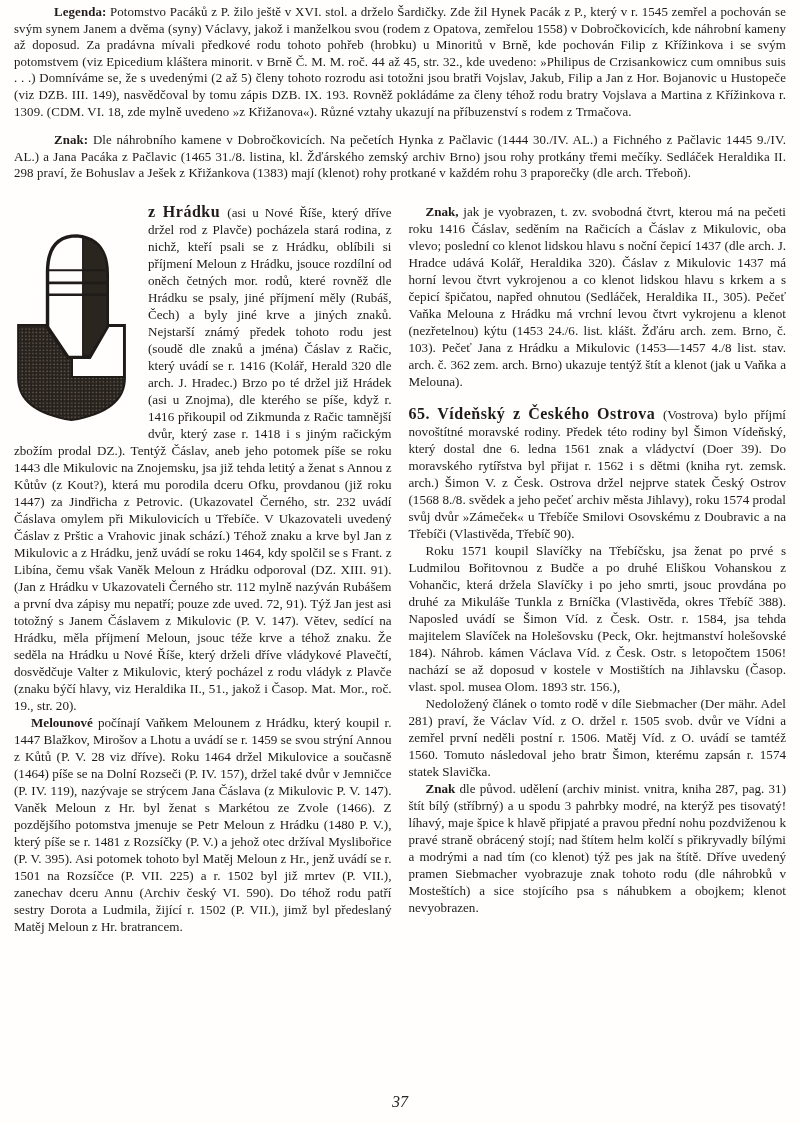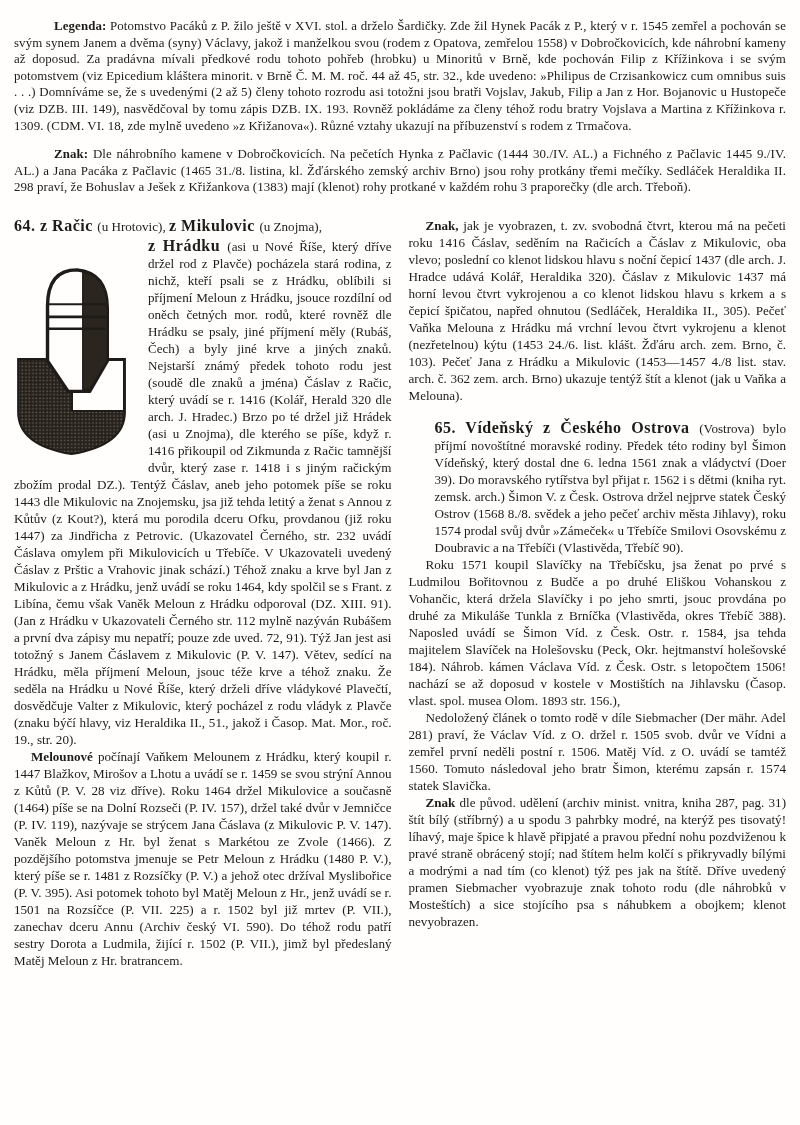--- a/index.html
+++ b/index.html
@@ -6,21 +6,21 @@
   body{
     width:800px;height:1125px;
     background:#ffffff;
     font-family:"Liberation Serif","DejaVu Serif",serif;
     color:#1e1b18;
   }
   .page{
     position:relative;
     box-sizing:border-box;
     width:800px;height:1125px;
-    padding:18px 14px 0 14px;
+    padding:4px 14px 0 14px;
     overflow:hidden;
     background:#fffefc;
   }
   
   .intro{
     margin:0;
     font-size:12.9px;
     line-height:16.6px;
     text-align:justify;
     text-indent:40px;
@@ -35,21 +35,21 @@
   }
   .col{
     flex:1 1 0;
     min-width:0;
     font-size:13.1px;
     line-height:17px;
     text-align:justify;
   }
   .col p{margin:0;text-indent:17px;}
   .col p.noind{text-indent:0;}
-  .col p.gap{margin-top:15px;margin-left:26px;}
+  .col p.gap{margin-top:15px;}
   .sechead{text-indent:0 !important;margin-bottom:2px !important;white-space:nowrap;}
   
   .seg-b{font-weight:bold;}
   .seg-h{font-weight:bold;font-size:16px;letter-spacing:0.5px;}
   
   .fig-float{
     float:left;
     width:124px;
     height:222px;
     margin:0 10px 2px 0;
@@ -73,21 +73,20 @@
 <body>
 
 <div class="page">
 
   <p class="intro"><span class="seg-b">Legenda:</span><span> Potomstvo Pacáků z P. žilo ještě v XVI. stol. a drželo Šardičky. Zde žil Hynek Pacák z P., který v r. 1545 zemřel a pochován se svým synem Janem a dvěma (syny) Václavy, jakož i manželkou svou (rodem z Opatova, zemřelou 1558) v Dobročkovicích, kde náhrobní kameny až doposud. Za pradávna mívali předkové rodu tohoto pohřeb (hrobku) u Minoritů v Brně, kde pochován Filip z Křížinkova i se svým potomstvem (viz Epicedium kláštera minorit. v Brně Č. M. M. roč. 44 až 45, str. 32., kde uvedeno: »Philipus de Crzisankowicz cum omnibus suis . . .) Domníváme se, že s uvedenými (2 až 5) členy tohoto rozrodu asi totožni jsou bratři Vojslav, Jakub, Filip a Jan z Hor. Bojanovic u Hustopeče (viz DZB. III. 149), nasvědčoval by tomu zápis DZB. IX. 193. Rovněž pokládáme za členy téhož rodu bratry Vojslava a Martina z Křížinkova r. 1309. (CDM. VI. 18, zde mylně uvedeno »z Křižanova«). Různé vztahy ukazují na příbuzenství s rodem z Trmačova.</span></p>
   <p class="intro"><span class="seg-b">Znak:</span><span> Dle náhrobního kamene v Dobročkovicích. Na pečetích Hynka z Pačlavic (1444 30./IV. AL.) a Fichného z Pačlavic 1445 9./IV. AL.) a Jana Pacáka z Pačlavic (1465 31./8. listina, kl. Žďárského zemský archiv Brno) jsou rohy protkány třemi mečíky. Sedláček Heraldika II. 298 praví, že Bohuslav a Ješek z Křižankova (1383) mají (klenot) rohy protkané v každém rohu 3 praporečky (dle arch. Třeboň).</span></p>
 
   <div class="cols">
 
     <div class="col">
-      <p class="sechead"><span class="seg-h">64. z Račic </span><span>(u Hrotovic), </span><span class="seg-h">z Mikulovic </span><span>(u Znojma),</span></p>
       <p class="noind"><span class="fig-float">
             <svg viewBox="0 0 120 200" width="118" height="196" xmlns="http://www.w3.org/2000/svg">
               <defs>
                 <pattern id="stip" width="3.6" height="3.6" patternUnits="userSpaceOnUse">
                   <rect width="3.6" height="3.6" fill="#27221d"></rect>
                   <circle cx="1.1" cy="1.2" r="0.8" fill="#6e6458"></circle>
                 </pattern>
               </defs>
               <path d="M4 98 H113 V152 Q113 186 58.5 195 Q4 186 4 152 Z" fill="url(#stip)" stroke="#1e1b18" stroke-width="2"></path>
               <rect x="59" y="99" width="53" height="52" fill="#fffefc" stroke="#1e1b18" stroke-width="2"></rect>
@@ -106,14 +105,15 @@
     <div class="col">
       <p><span class="seg-b">Znak,</span><span> jak je vyobrazen, t. zv. svobodná čtvrt, kterou má na pečeti roku 1416 Čáslav, seděním na Račicích a Čáslav z Mikulovic, oba vlevo; poslední co klenot lidskou hlavu s noční čepicí 1437 (dle arch. J. Hradce udává Kolář, Heraldika 320). Čáslav z Mikulovic 1437 má horní levou čtvrt vykrojenou a co klenot lidskou hlavu s krkem a s čepicí špičatou, napřed ohnutou (Sedláček, Heraldika II., 305). Pečeť Vaňka Melouna z Hrádku má vrchní levou čtvrt vykrojenu a klenot (nezřetelnou) kýtu (1453 24./6. list. klášt. Žďáru arch. zem. Brno, č. 103). Pečeť Jana z Hrádku a Mikulovic (1453—1457 4./8 list. stav. arch. č. 362 zem. arch. Brno) ukazuje tentýž štít a klenot (jak u Vaňka a Melouna).</span></p>
       <p class="gap noind"><span class="seg-h">65. Vídeňský z Českého Ostrova </span><span>(Vostrova) bylo příjmí novoštítné moravské rodiny. Předek této rodiny byl Šimon Vídeňský, který dostal dne 6. ledna 1561 znak a vládyctví (Doer 39). Do moravského rytířstva byl přijat r. 1562 i s dětmi (kniha ryt. zemsk. arch.) Šimon V. z Česk. Ostrova držel nejprve statek Český Ostrov (1568 8./8. svědek a jeho pečeť archiv města Jihlavy), roku 1574 prodal svůj dvůr »Zámeček« u Třebíče Smilovi Osovskému z Doubravic a na Třebíči (Vlastivěda, Třebíč 90).</span></p>
       <p><span>Roku 1571 koupil Slavíčky na Třebíčsku, jsa ženat po prvé s Ludmilou Bořitovnou z Budče a po druhé Eliškou Vohanskou z Vohančic, která držela Slavíčky i po jeho smrti, jsouc provdána po druhé za Mikuláše Tunkla z Brníčka (Vlastivěda, okres Třebíč 388). Naposled uvádí se Šimon Víd. z Česk. Ostr. r. 1584, jsa tehda majitelem Slavíček na Holešovsku (Peck, Okr. hejtmanství holešovské 184). Náhrob. kámen Václava Víd. z Česk. Ostr. s letopočtem 1506! nachází se až doposud v kostele v Mostištích na Jihlavsku (Časop. vlast. spol. musea Olom. 1893 str. 156.),</span></p>
       <p><span>Nedoložený článek o tomto rodě v díle Siebmacher (Der mähr. Adel 281) praví, že Václav Víd. z O. držel r. 1505 svob. dvůr ve Vídni a zemřel první neděli postní r. 1506. Matěj Víd. z O. uvádí se tamtéž 1560. Tomuto následoval jeho bratr Šimon, kterému zapsán r. 1574 statek Slavička.</span></p>
       <p><span class="seg-b">Znak</span><span> dle původ. udělení (archiv minist. vnitra, kniha 287, pag. 31) štít bílý (stříbrný) a u spodu 3 pahrbky modré, na kterýž pes tisovatý! líhavý, maje špice k hlavě připjaté a pravou přední nohu pozdviženou k pravé straně obrácený stojí; nad štítem helm kolčí s přikryvadly bílými a modrými a nad tím (co klenot) týž pes jak na štítě. Dříve uvedený pramen Siebmacher vyobrazuje znak tohoto rodu (dle náhrobků v Mosteštích) a sice stojícího psa s náhubkem a obojkem; klenot nevyobrazen.</span></p>
     </div>
 
   </div>
 
+  <div class="pageno">37</div>
 
 </div>
 
 </body></html>

